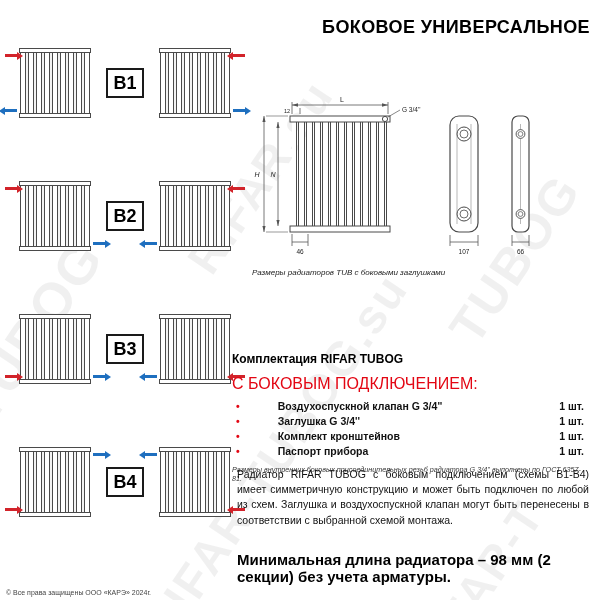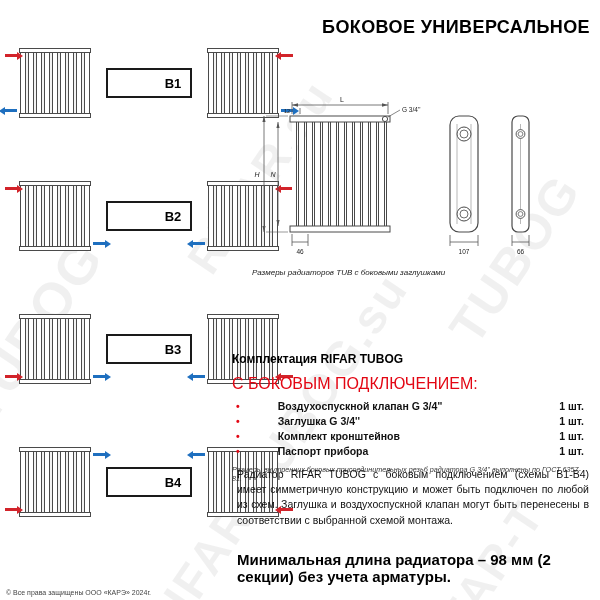--- a/index.html
+++ b/index.html
@@ -53,21 +53,21 @@
     content:"";position:absolute;left:100%;top:50%;transform:translateY(-50%);
     border-left:6px solid var(--ac);border-top:4px solid transparent;border-bottom:4px solid transparent;
   }
   .dir-l::after{
     content:"";position:absolute;right:100%;top:50%;transform:translateY(-50%);
     border-right:6px solid var(--ac);border-top:4px solid transparent;border-bottom:4px solid transparent;
   }
   .scheme-label{
     width:34px;height:26px;border:2px solid #1a1a1a;background:#fff;
     display:flex;align-items:center;justify-content:center;
-    font-weight:bold;font-size:13px;color:#000;flex:0 0 auto;padding-left:48px;
+    font-weight:bold;font-size:18px;color:#000;flex:0 0 auto;
   }
   
   .tech{position:absolute;left:250px;top:94px;}
   .tech svg text{font-family:"Liberation Sans", sans-serif;fill:#222;}
   .drawing-caption{
     position:absolute;left:252px;top:268px;width:230px;
     font-size:8px;font-style:italic;color:#222;
   }
   
   .equipment{position:absolute;left:232px;top:352px;width:352px;}

